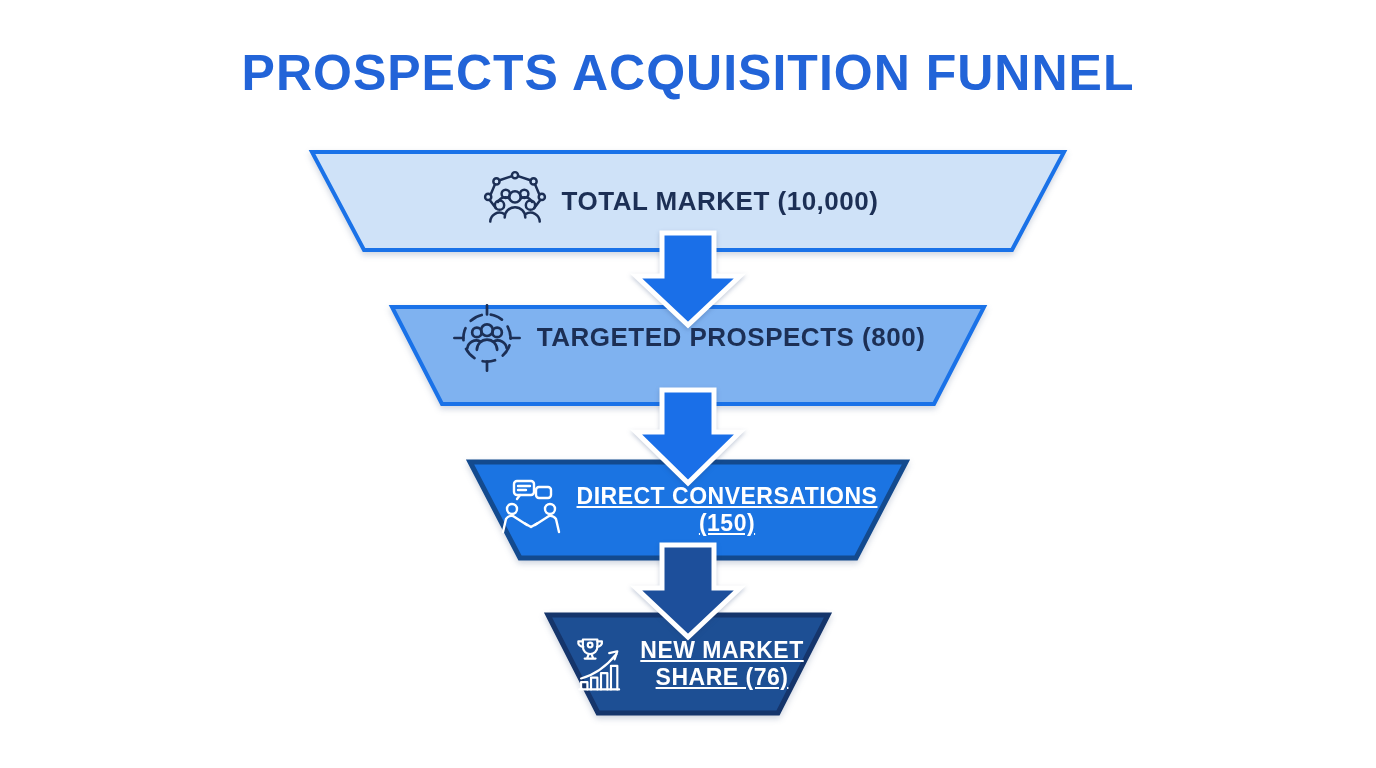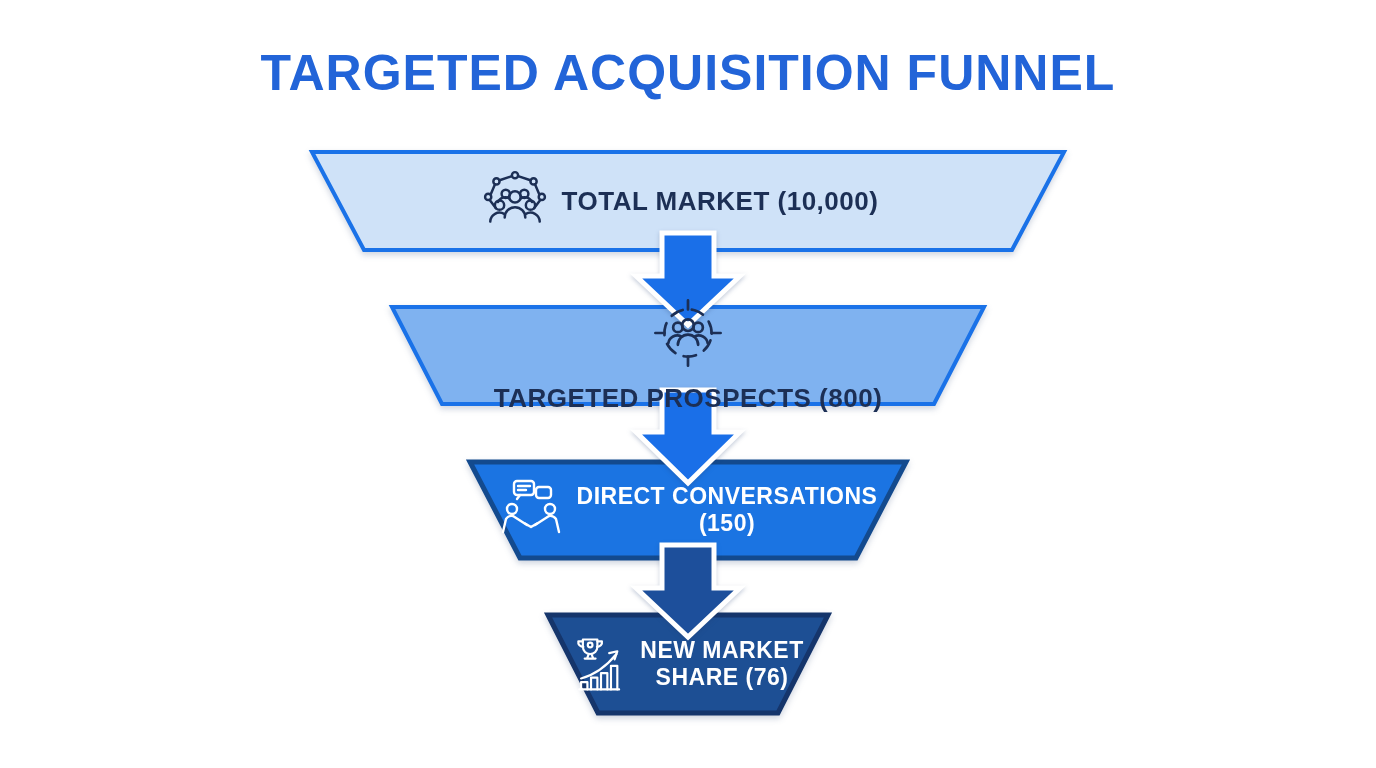--- a/index.html
+++ b/index.html
@@ -15,31 +15,31 @@
   .funnel-svg{position:absolute;left:0;top:0;}
   .stage-poly{filter:drop-shadow(0 3px 3px rgba(30,60,110,.22));}
   .arrow-poly{filter:drop-shadow(0 2px 2px rgba(30,60,110,.25));}
   .stage-content{
     position:absolute;display:flex;align-items:center;justify-content:center;
     gap:14px;pointer-events:none;
   }
   .stage-label{font-weight:700;letter-spacing:.5px;line-height:1.18;}
   .stage-label .l2{display:block;}
   .dark-label{color:#1c2f55;}
-  .light-label{color:#ffffff;}
+  .light-label{color:#ffffff;text-decoration:underline;}
   .ic-dark{color:#1c2f55;display:flex;}
   .ic-light{color:#ffffff;display:flex;}
   .fs-big{font-size:26px;}
   .fs-mid{font-size:23px;text-align:center;}
   .icon-svg{fill:none;stroke:currentColor;stroke-width:2.4;stroke-linecap:round;stroke-linejoin:round;}
 </style>
 </head>
 <body>
 
-<div class="page-title">TARGETED ACQUISITION FUNNEL</div>
+<div class="page-title">PROSPECTS ACQUISITION FUNNEL</div>
 
 <svg class="funnel-svg" width="1376" height="768" viewBox="0 0 1376 768">
 
   <polygon class="stage-poly" points="312,152 1064,152 1012,250 364,250" stroke-width="4" fill="#cfe2f8" stroke="#1a72e8"></polygon>
   <polygon class="stage-poly" points="392,307 984,307 934,404 442,404" stroke-width="4" fill="#7fb2f0" stroke="#1a72e8"></polygon>
   <polygon class="stage-poly" points="470,462 906,462 856,558 520,558" stroke-width="5" fill="#1b74e2" stroke="#134a8e"></polygon>
   <polygon class="stage-poly" points="548,615 828,615 778,713 598,713" stroke-width="5" fill="#1d4f94" stroke="#15356b"></polygon>
 
   <polygon class="arrow-poly" points="662,233 714,233 714,276 740,276 688,325 636,276 662,276" stroke-width="5" fill="#1a6fe8" stroke="#ffffff"></polygon>
   <polygon class="arrow-poly" points="662,390 714,390 714,432 740,432 688,483 636,432 662,432" stroke-width="5" fill="#1a6fe8" stroke="#ffffff"></polygon>
@@ -64,21 +64,21 @@
       <path d="M8 52 a9 9 0 0 1 13.5 -7.5"></path>
       <circle cx="47" cy="36" r="4.5"></circle>
       <path d="M56 52 a9 9 0 0 0 -13.5 -7.5"></path>
     </svg>
   </span>
   <span class="stage-label dark-label fs-big">
     <span class="l1">TOTAL MARKET (10,000)</span><span class="l2"></span>
   </span>
 </div>
 
-<div class="stage-content" style="left:420px;top:307px;width:536px;height:97px;flex-direction:column;">
+<div class="stage-content" style="left:420px;top:289px;width:536px;height:97px;">
   <span class="ic-dark">
     <svg class="icon-svg" width="72" height="72" viewBox="0 0 64 64">
       <circle cx="32" cy="32" r="21" stroke-dasharray="11 8" transform="rotate(18 32 32)"></circle>
       <path d="M32 3 v8 M32 53 v8 M3 32 h8 M53 32 h8"></path>
       <circle cx="23" cy="27" r="4.2"></circle>
         <circle cx="41" cy="27" r="4.2"></circle>
       <path d="M14.5 41 a8 8 0 0 1 11.5 -6 M49.5 41 a8 8 0 0 0 -11.5 -6"></path>
       <circle cx="32" cy="25" r="5.2"></circle>
       <path d="M23 42.5 a9 9 0 0 1 18 0"></path>
     </svg>

